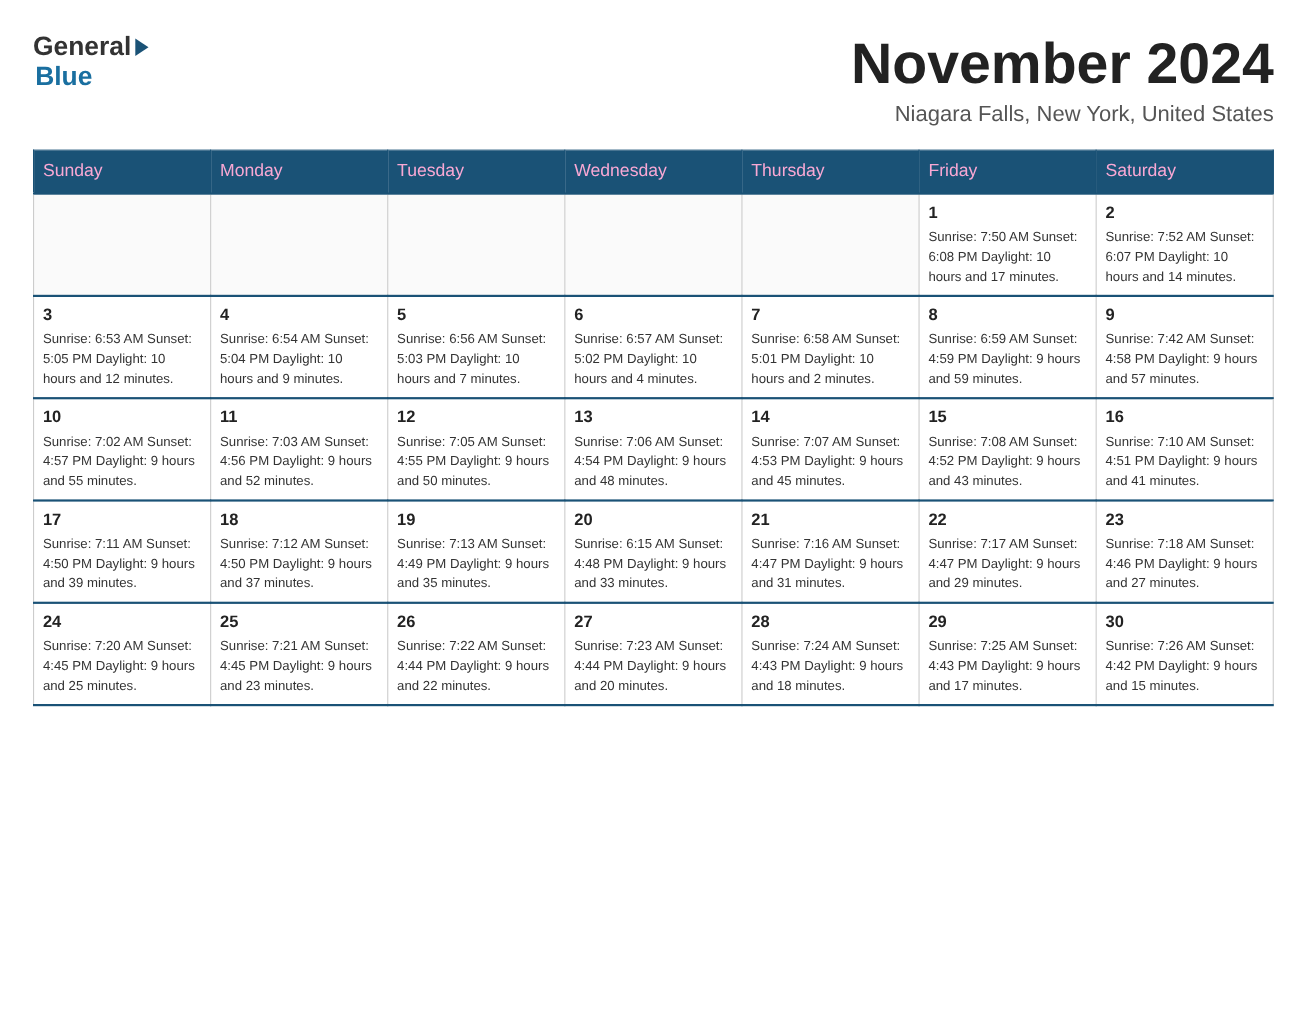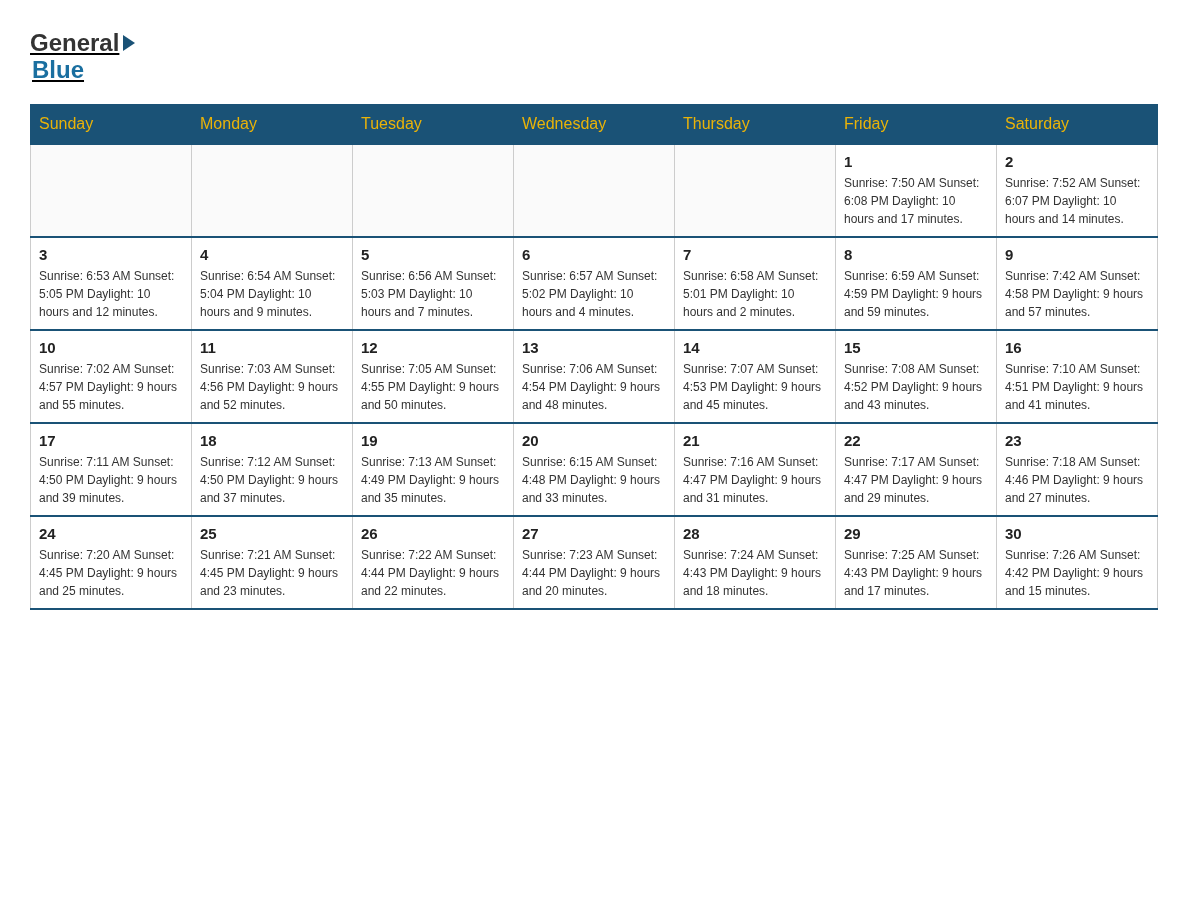--- a/index.html
+++ b/index.html
@@ -13,21 +13,20 @@
     .header {
       display: flex;
       justify-content: space-between;
       align-items: flex-start;
       margin-bottom: 20px;
     }
     .logo {
       display: flex;
       flex-direction: column;
       align-items: flex-end;
-      text-decoration: underline;
     }
     .title-section {
       text-align: right;
     }
     .month-title {
       font-size: 52px;
       font-weight: bold;
       color: #222;
       line-height: 1.1;
     }
@@ -36,21 +35,21 @@
       color: #555;
       margin-top: 6px;
     }
     .calendar {
       width: 100%;
       border-collapse: collapse;
       border: 1px solid #aaa;
     }
     .calendar th {
       background-color: #1a5276;
-      color: #eab308;
+      color: #f9a8d4;
       font-size: 16px;
       font-weight: normal;
       padding: 10px 8px;
       text-align: left;
       border: 1px solid #1a5276;
     }
     .calendar td {
       vertical-align: top;
       border: 1px solid #ccc;
       padding: 8px;
@@ -117,20 +116,24 @@
     <div class="logo-wrapper">
       <div class="logo-text-group">
         <div class="logo-line1">
           <span>General</span>
           <span class="triangle-icon"></span>
         </div>
         <div class="logo-line2">Blue</div>
       </div>
     </div>
   </div>
+  <div class="title-section">
+    <div class="month-title">November 2024</div>
+    <div class="location">Niagara Falls, New York, United States</div>
+  </div>
 </div>
 
 <table class="calendar">
   <thead>
     <tr>
     <th>Sunday</th>
         <th>Monday</th>
         <th>Tuesday</th>
         <th>Wednesday</th>
         <th>Thursday</th>

